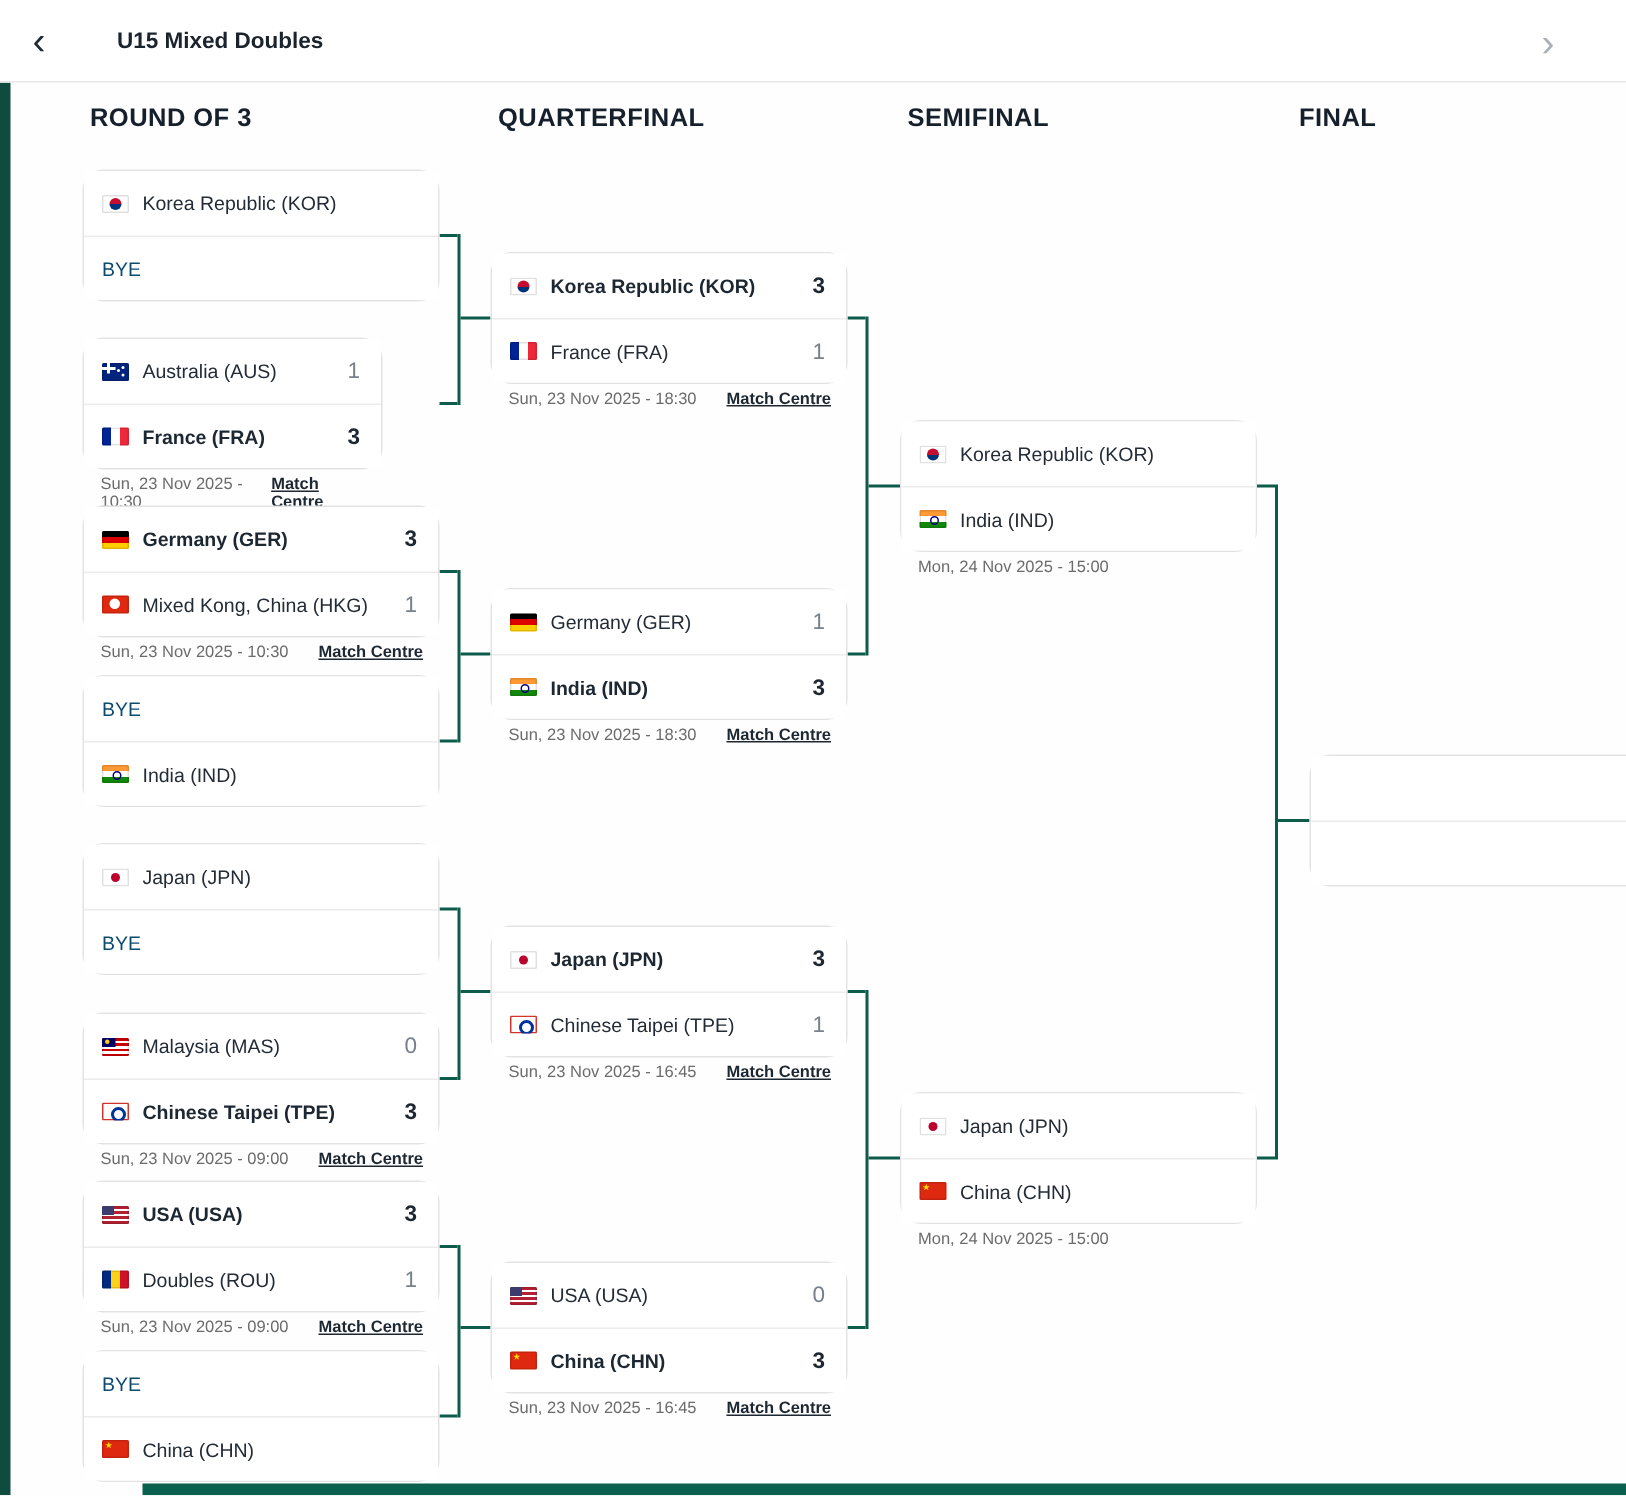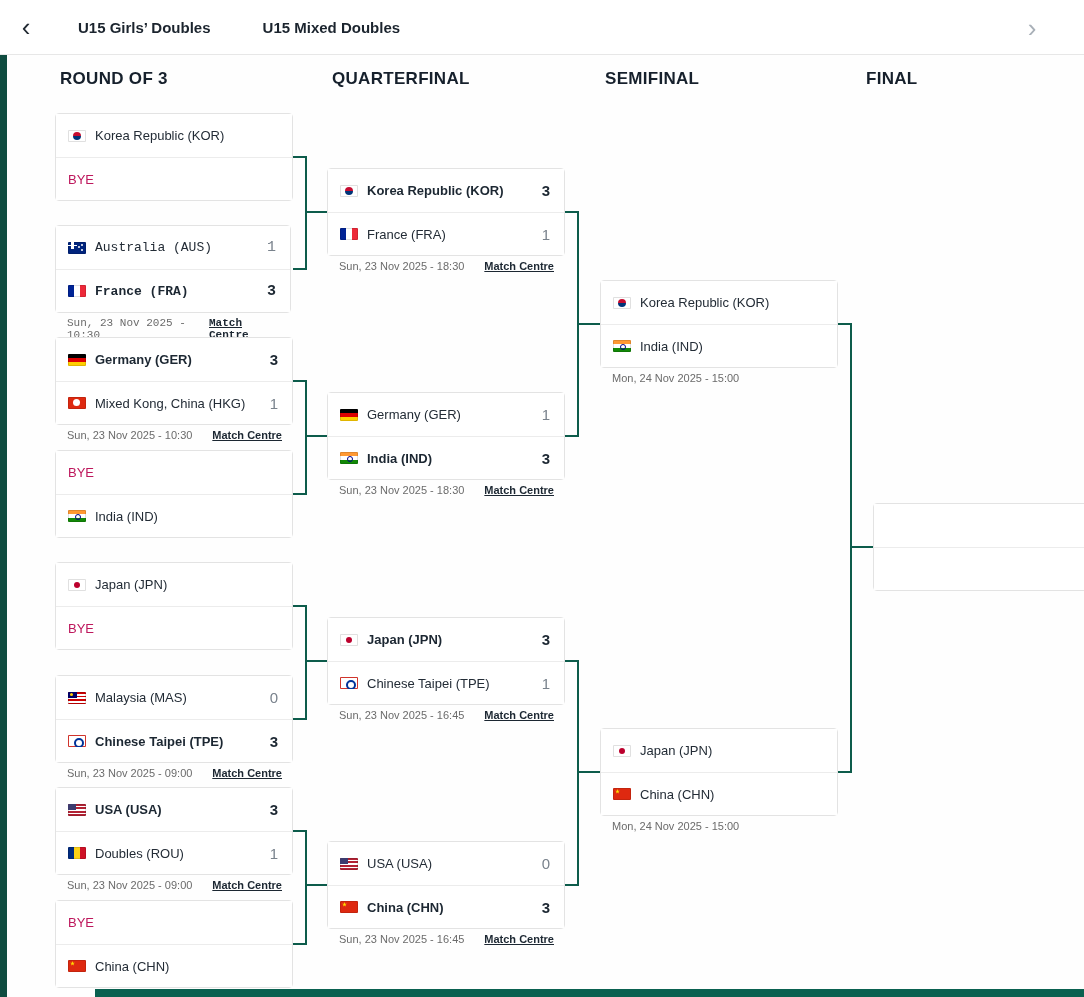--- a/index.html
+++ b/index.html
@@ -25,26 +25,26 @@
   .tab.active::after{content:'';position:absolute;left:0;right:0;bottom:0;height:4px;background:var(--accent);}
 
   
   .bracket-area{position:absolute;inset:0;overflow:hidden;background:#fefefe;}
   .left-rail{position:absolute;left:0;top:55px;bottom:0;width:7px;background:var(--rail);z-index:4;}
   .hscroll-thumb{position:absolute;left:95px;right:0;bottom:0;height:8px;background:var(--scrollbar);z-index:6;}
 
   .col-header{position:absolute;top:69px;font-size:17px;font-weight:800;letter-spacing:.3px;color:#16202c;}
 
   
-  .match{position:absolute;background:#fff;border:1px solid #e3e3e3;border-radius:4px;z-index:2;}
+  .match{position:absolute;background:#fff;border:1px solid #e3e3e3;border-radius:14px;z-index:2;}
   .team{height:43px;display:flex;align-items:center;gap:9px;padding:0 14px 0 12px;background:#fff;}
   .team + .team{border-top:1px solid #ececec;}
   .tname{font-size:13px;color:#232c36;}
   .team.winner .tname{font-weight:700;color:#1c2732;}
-  .team.bye .tname{color:#be185d;}
+  .team.bye .tname{color:#0c4a6e;}
   .tscore{margin-left:auto;font-size:15px;color:#79828c;}
   .team.winner .tscore{color:#1c2732;font-weight:700;}
   .mfooter{position:absolute;left:0;right:0;top:100%;margin-top:5px;display:flex;
     justify-content:space-between;align-items:center;padding:0 10px 0 11px;}
   .mdate{font-size:11px;color:#6b6b6b;}
   .mcentre{font-size:11px;font-weight:700;color:#1c2732;text-decoration:underline;cursor:pointer;}
 
   .conn{position:absolute;background:var(--connector);z-index:1;}
 
   
@@ -126,21 +126,21 @@
       <span class="tname">Korea Republic (KOR)</span>
 
     </div>
     <div class="team bye">
 
       <span class="tname">BYE</span>
 
     </div>
 
   </div>
-        <div class="match" style="left: 55px; top: 225px; width: 236px; font-family: Liberation Mono, monospace;">
+        <div class="match" style="left: 55px; top: 225px; width: 200px;">
     <div class="team">
       <span class="flag flag-aus"></span>
       <span class="tname">Australia (AUS)</span>
       <span class="tscore">1</span>
     </div>
     <div class="team winner">
       <span class="flag flag-fra"></span>
       <span class="tname">France (FRA)</span>
       <span class="tscore">3</span>
     </div>
@@ -349,21 +349,20 @@
 
     <div class="left-rail"></div>
     <div class="hscroll-thumb"></div>
   </div>
 
   <header class="tabbar">
     <button class="nav-arrow left">
       <span>‹</span>
     </button>
     <nav class="tabs">
-      <button class="tab">U15 Girls’ Doubles</button>
       <button class="tab">U15 Mixed Doubles</button>
     </nav>
     <button class="nav-arrow right">
       <span>›</span>
     </button>
   </header>
 
 </div>
 
 </body></html>

